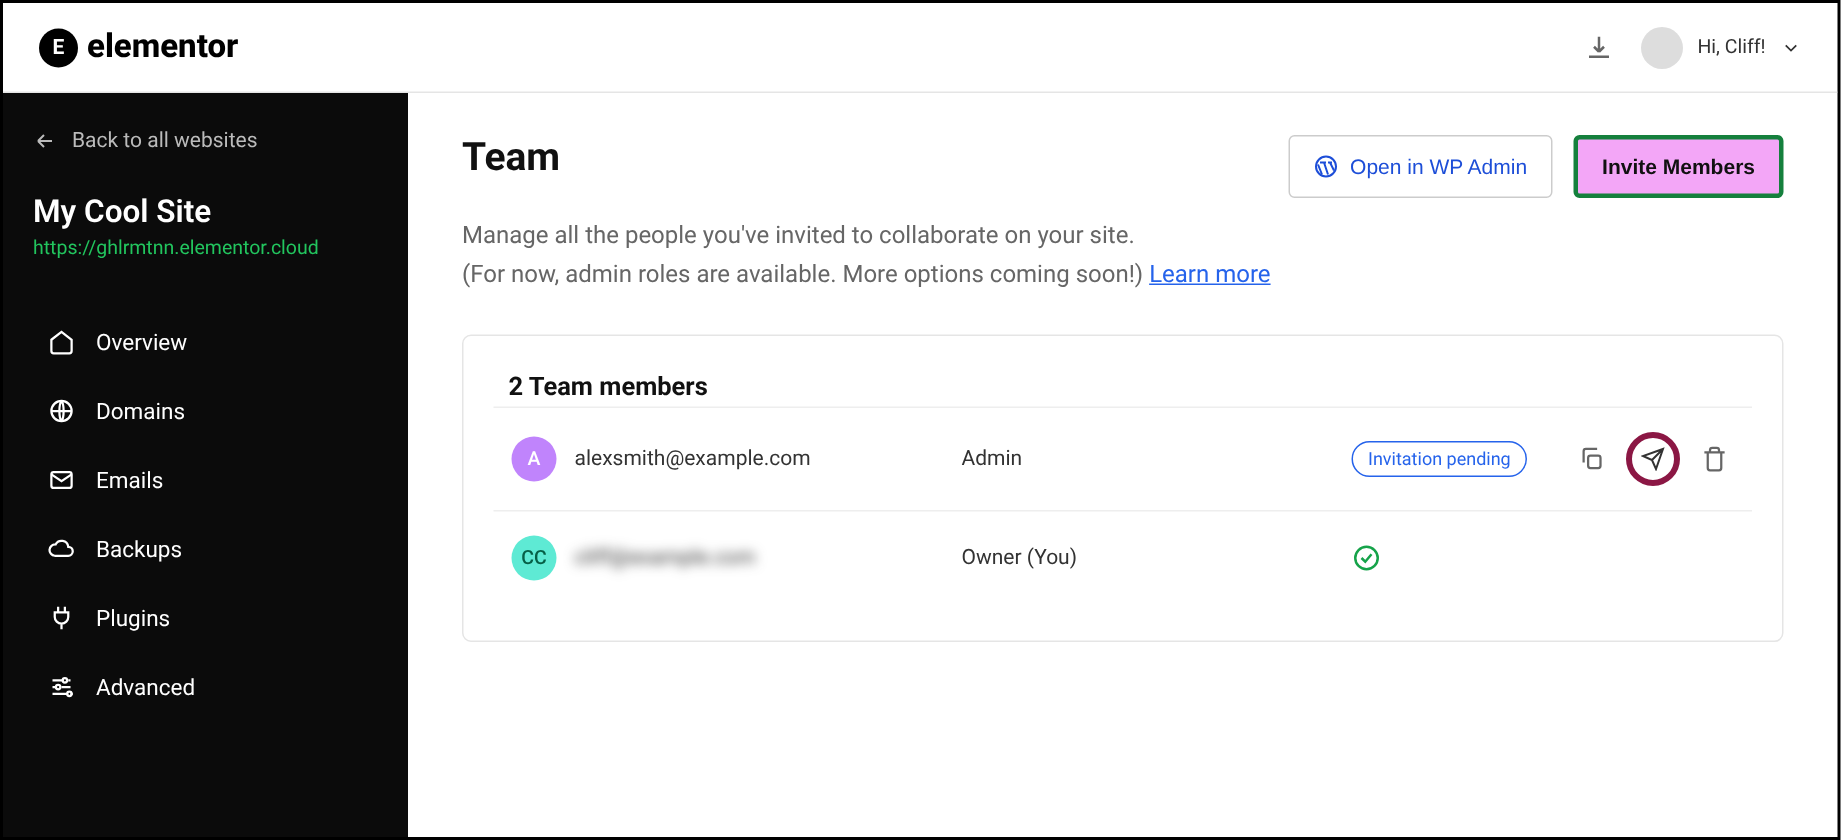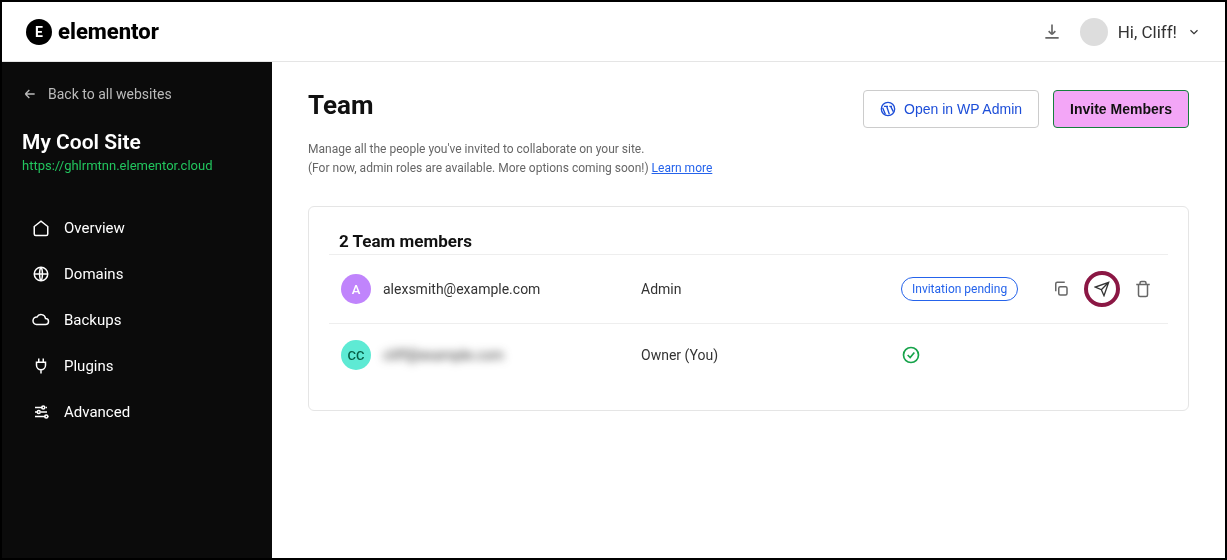--- a/index.html
+++ b/index.html
@@ -3,43 +3,43 @@
   <meta charset="utf-8">
   <style>
     * { margin: 0; padding: 0; box-sizing: border-box; }
     body { font-family: -apple-system, BlinkMacSystemFont, "Segoe UI", Roboto, Helvetica, Arial, sans-serif; background: #fff; border: 2px solid #000; width: 1227px; height: 560px; overflow: hidden; }
     
     .header { display: flex; align-items: center; justify-content: space-between; padding: 16px 24px; border-bottom: 1px solid #e5e5e5; height: 60px; }
     .logo { display: flex; align-items: center; gap: 6px; font-size: 22px; font-weight: 800; color: #000; }
     .logo-icon { width: 26px; height: 26px; background: #000; border-radius: 50%; color: #fff; display: flex; align-items: center; justify-content: center; font-size: 14px; font-weight: 700; }
     .header-right { display: flex; align-items: center; gap: 18px; }
     .download-icon { color: #666; cursor: pointer; }
-    .user-greeting { display: flex; align-items: center; gap: 10px; color: #333; font-size: 17px; cursor: pointer; }
+    .user-greeting { display: flex; align-items: center; gap: 10px; color: #333; font-size: 13px; cursor: pointer; }
     .avatar-placeholder { width: 28px; height: 28px; background: #ddd; border-radius: 50%; }
     
     .body-wrap { display: flex; height: calc(100% - 60px); }
     
     .sidebar { width: 270px; background: #0b0b0b; color: #fff; padding: 24px 20px; flex-shrink: 0; }
     .back-link { display: flex; align-items: center; gap: 10px; color: #bbb; font-size: 14px; margin-bottom: 28px; cursor: pointer; }
     .site-info { margin-bottom: 32px; }
     .site-name { font-size: 21px; font-weight: 600; margin-bottom: 4px; }
     .site-url { font-size: 13px; color: #22c55e; }
     .nav-list { list-style: none; }
     .nav-item { display: flex; align-items: center; gap: 14px; padding: 14px 10px; font-size: 15px; color: #fff; cursor: pointer; }
     .nav-icon { width: 18px; display: inline-flex; justify-content: center; }
     
     .main { flex: 1; padding: 28px 36px; overflow: auto; }
     .main-header { display: flex; justify-content: space-between; align-items: flex-start; margin-bottom: 12px; }
     .page-title { font-size: 26px; font-weight: 700; color: #111; }
     .header-buttons { display: flex; gap: 14px; }
     .btn { padding: 10px 16px; border-radius: 4px; font-size: 14px; font-weight: 500; cursor: pointer; display: inline-flex; align-items: center; gap: 8px; }
     .btn-outline { background: #fff; border: 1px solid #ccc; color: #1d4ed8; }
-    .btn-primary { background: #f3a6f7; border: 1px solid #15803d; color: #111; font-weight: 600; }
-    
-    .subtitle { color: #666; font-size: 12px; line-height: 1.6; margin-bottom: 28px; }
+    .btn-primary { background: #f3a6f7; border: 3px solid #15803d; color: #111; font-weight: 600; }
+    
+    .subtitle { color: #666; font-size: 16px; line-height: 1.6; margin-bottom: 28px; }
     .subtitle a { color: #2563eb; text-decoration: underline; }
     
     .card { border: 1px solid #e5e5e5; border-radius: 6px; padding: 24px 20px; }
     .card-title { font-size: 17px; font-weight: 700; color: #111; margin-bottom: 3px; padding-left: 10px; }
     
     .table-head, .table-row { display: grid; grid-template-columns: 300px 260px 1fr 130px; align-items: center; padding: 16px 12px; }
     .table-head { color: #333; font-weight: 600; font-size: 14px; }
     .table-head .col-email { display: flex; align-items: center; gap: 6px; }
     .table-row { border-top: 1px solid #eee; font-size: 14px; color: #333; }
     .email-cell { display: flex; align-items: center; gap: 12px; }
@@ -106,20 +106,29 @@
             <svg width="18" height="18" viewBox="0 0 24 24" fill="none" stroke="currentColor" stroke-width="2">
               <circle cx="12" cy="12" r="9"></circle>
               <path d="M3 12h18M12 3c2.5 3 2.5 15 0 18M12 3c-2.5 3-2.5 15 0 18"></path>
             </svg>
           </span>
         <span>Domains</span>
       </li>
       <li class="nav-item">
         <span class="nav-icon">
             <svg width="18" height="18" viewBox="0 0 24 24" fill="none" stroke="currentColor" stroke-width="2">
+              <rect x="3" y="5" width="18" height="14" rx="2"></rect>
+              <path d="M3 7l9 6 9-6"></path>
+            </svg>
+          </span>
+        <span>Emails</span>
+      </li>
+      <li class="nav-item">
+        <span class="nav-icon">
+            <svg width="18" height="18" viewBox="0 0 24 24" fill="none" stroke="currentColor" stroke-width="2">
               <path d="M18 18a4 4 0 000-8 6 6 0 00-11.3-2A5 5 0 006 18h12z"></path>
             </svg>
           </span>
         <span>Backups</span>
       </li>
       <li class="nav-item">
         <span class="nav-icon">
             <svg width="18" height="18" viewBox="0 0 24 24" fill="none" stroke="currentColor" stroke-width="2">
               <path d="M9 2v5M15 2v5M6 7h12v4a6 6 0 01-12 0V7zM12 17v5"></path>
             </svg>

